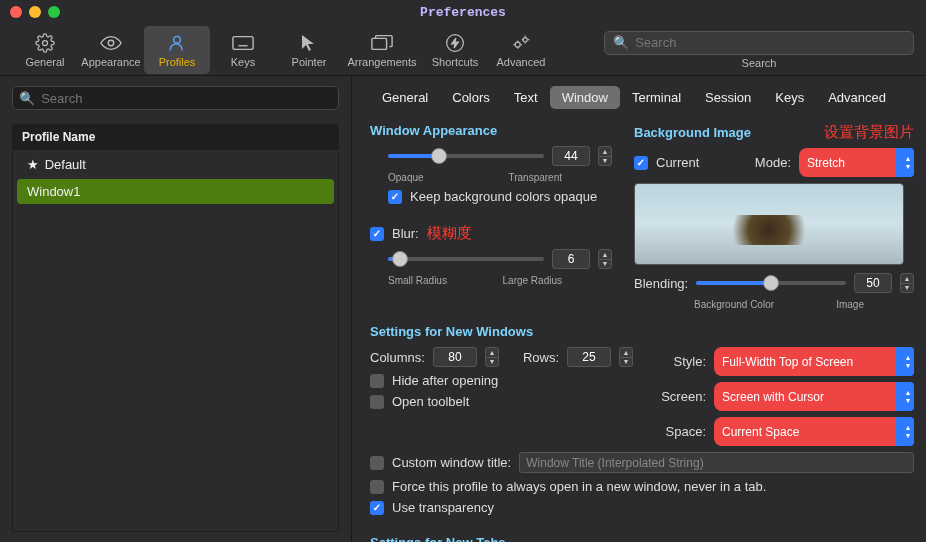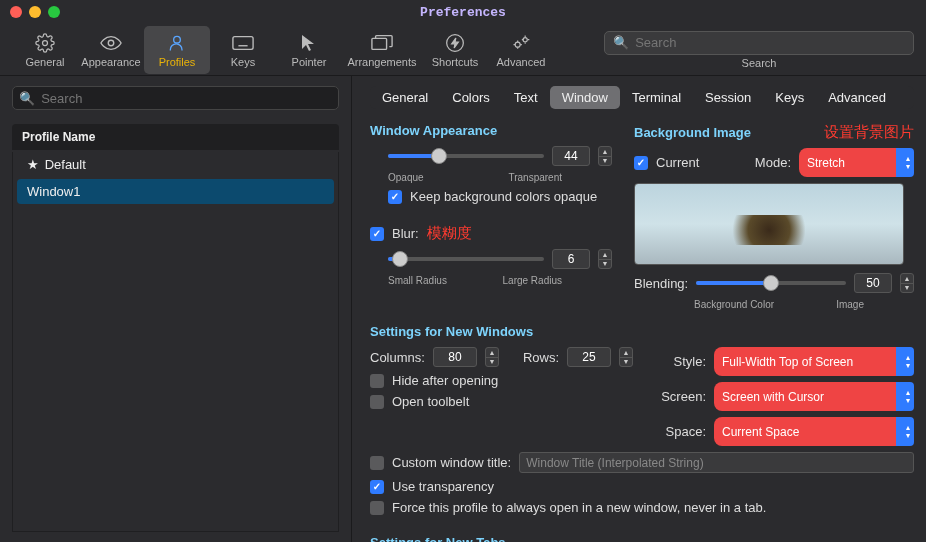--- a/index.html
+++ b/index.html
@@ -17,21 +17,21 @@
 .searchbar { margin-left:auto; display:flex; align-items:center; background:#3a3a3c; border:1px solid #555; border-radius:5px; height:24px; padding:0 8px; width:310px; color:#999; }
 .searchbar input { background:none; border:none; outline:none; color:#ddd; margin-left:6px; font-size:13px; width:100%; } 
 .main { display:flex; height:466px; }
 .sidebar { width:352px; border-right:1px solid #1a1a1c; padding:10px 12px; display:flex; flex-direction:column; }
 .side-search { display:flex; align-items:center; background:#1f1f21; border:1px solid #444; border-radius:5px; height:24px; padding:0 6px; }
 .side-search input { background:none; border:none; outline:none; color:#ddd; margin-left:6px; font-size:13px; width:100%; }
 .list { margin-top:14px; flex:1; background:transparent; }
 .list-header { background:#1f1f21; color:#eee; font-weight:600; font-size:12px; padding:6px 10px; border-radius:4px 4px 0 0; }
 .list-body { border:1px solid #1f1f21; border-top:none; height:380px; }
 .list-row { padding:5px 10px; display:flex; align-items:center; gap:6px; color:#eee; border-radius:4px; margin:2px 4px; }
-.list-row.sel { background:#0c4a6e; }
+.list-row.sel { background:#4d7c0f; }
 .content { flex:1; padding:10px 12px 10px 18px; overflow:hidden; position:relative; }
 .tabs { display:flex; background:#2b2b2e; border-radius:6px; margin-bottom:14px; margin-left:0; }
 .tab { padding:4px 12px; color:#eee; font-size:13px; border-radius:5px; cursor:pointer; }
 .tab.sel { background:#6f6f72; }
 .cols { display:flex; gap:22px; }
 .colL { flex:1; min-width:230px; }
 .colR { width:280px; }
 h4 { font-size:13px; font-weight:700; color:#7dd3fc; margin-bottom:8px; }
 .row { display:flex; align-items:center; margin-bottom:6px; gap:8px; font-size:13px; color:#ddd; }
 .ann { color:#ff3b30; font-size:15px; font-weight:500; }
@@ -326,24 +326,24 @@
     </div>
 
     <div class="row">
         <span class="cb"></span>
         <span>Custom window title:</span>
         <div class="txtinput">
           <span>Window Title (Interpolated String)</span>
         </div>
       </div>
     <div class="row">
+        <span class="cb"></span>
+        <span>Force this profile to always open in a new window, never in a tab.</span>
+      </div>
+    <div class="row">
         <span class="cb on"></span>
         <span>Use transparency</span>
-      </div>
-    <div class="row">
-        <span class="cb"></span>
-        <span>Force this profile to always open in a new window, never in a tab.</span>
       </div>
 
     <div class="spacer"></div>
     <h4>Settings for New Tabs</h4>
   </div>
 </div>
 
 </body></html>

